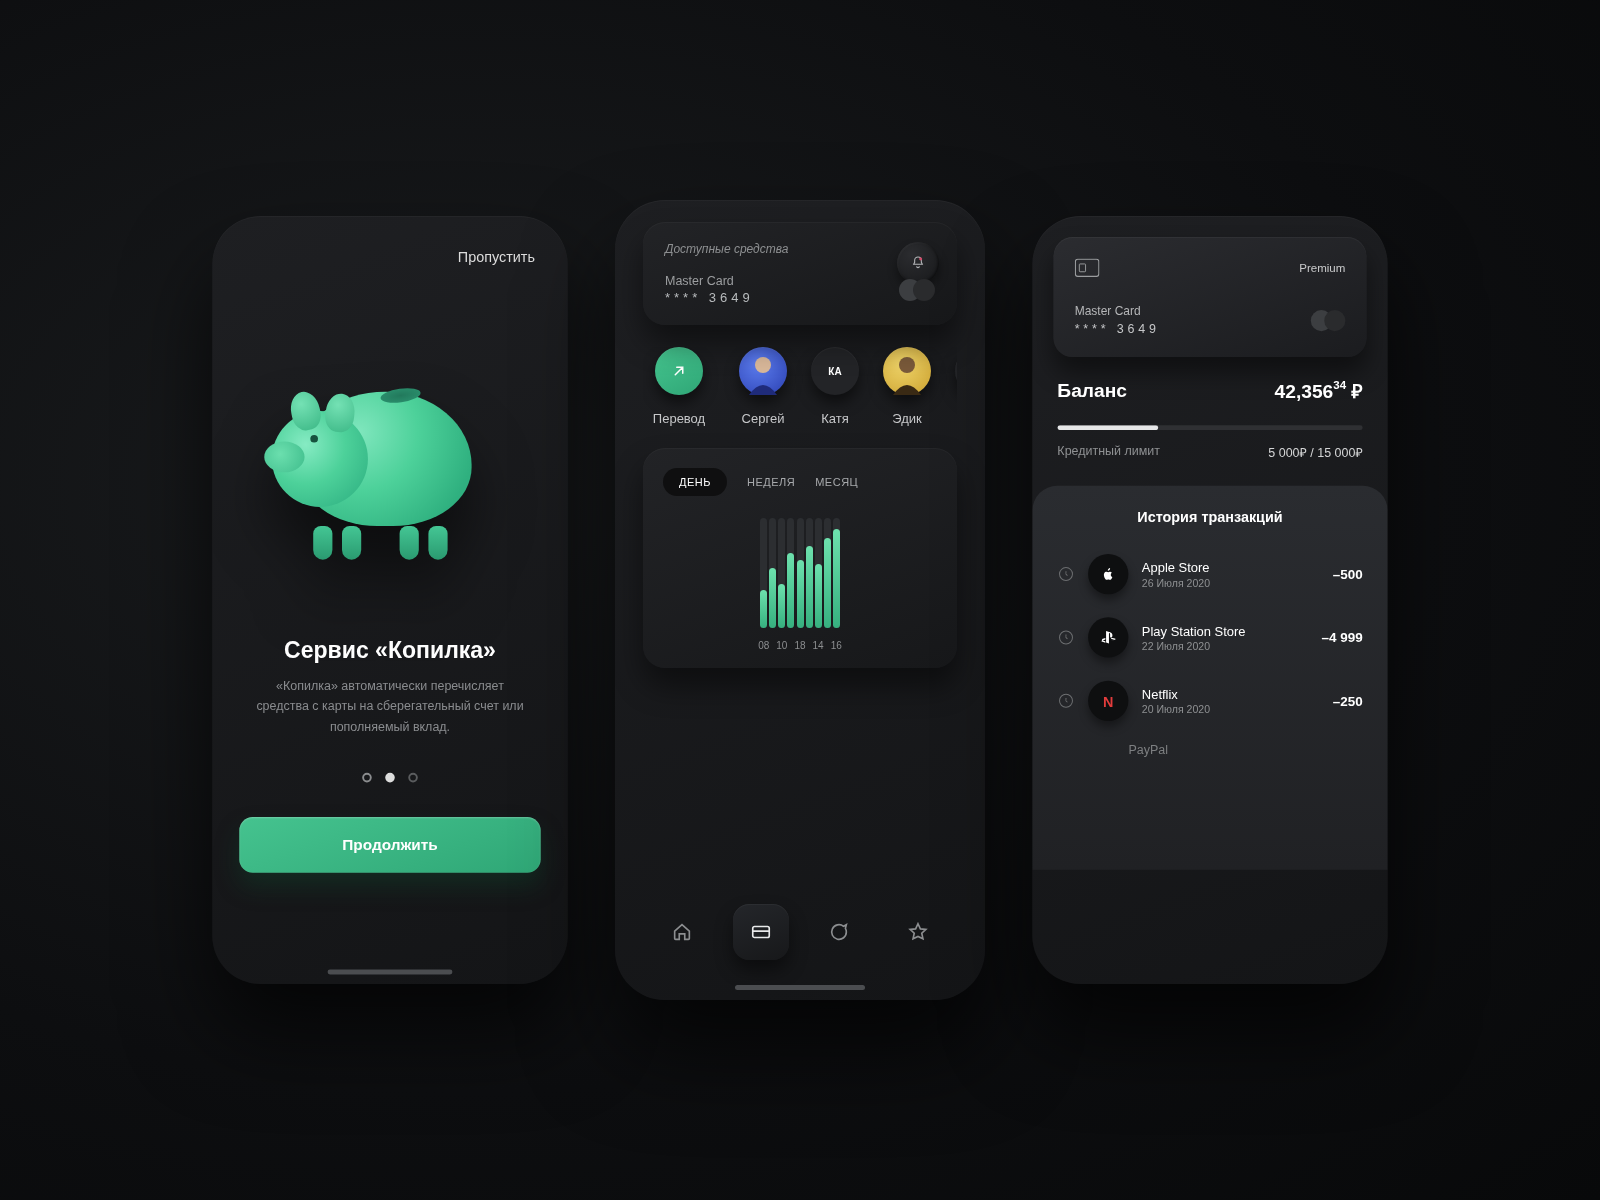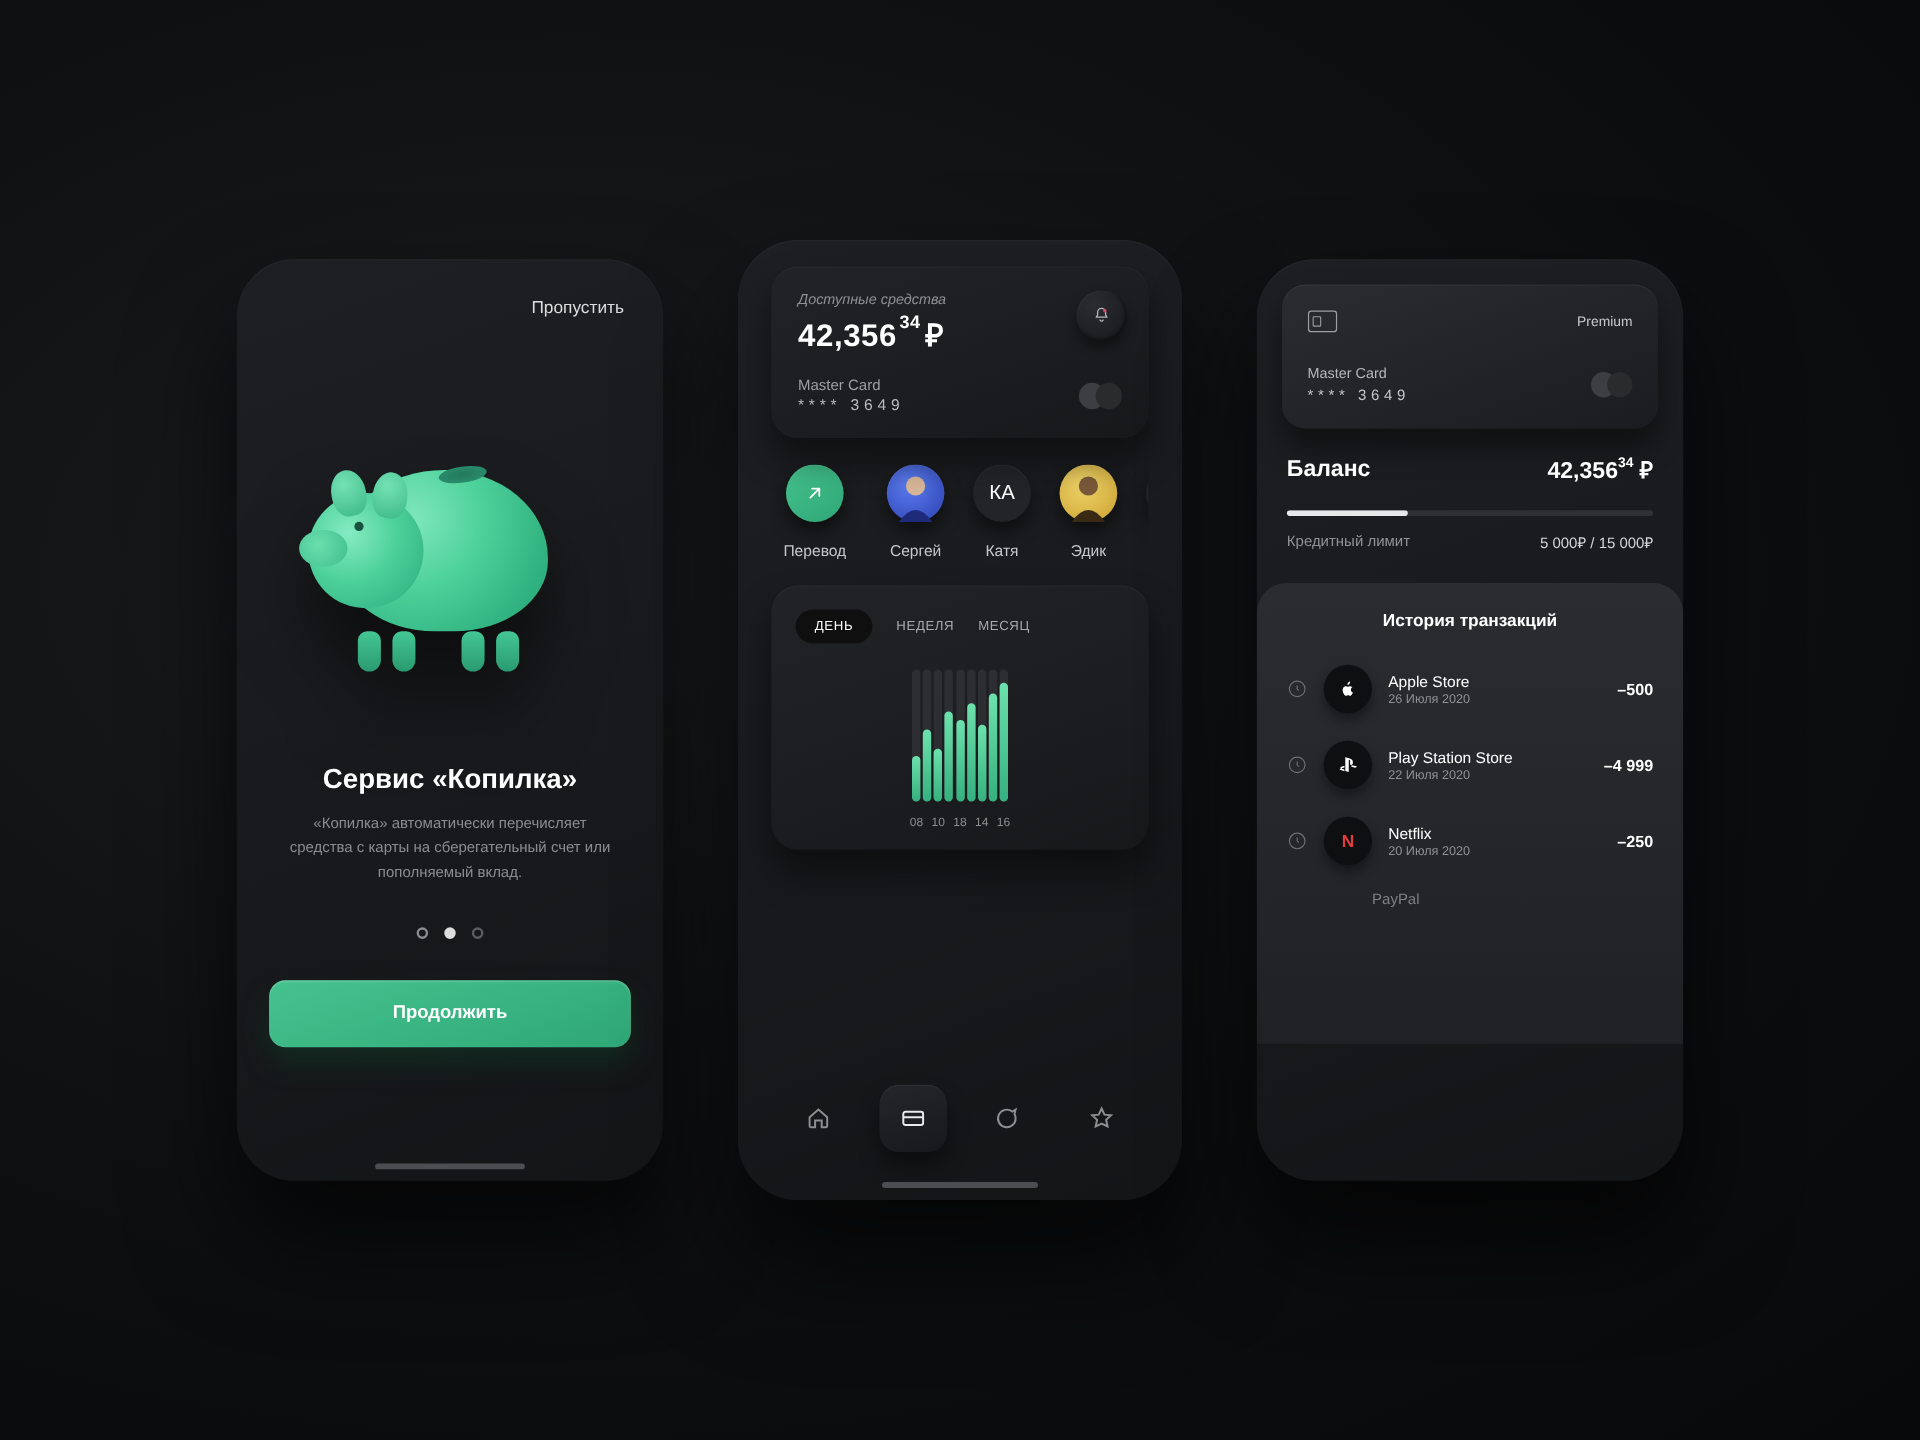--- a/index.html
+++ b/index.html
@@ -7,21 +7,21 @@
     width: 1600px; height: 1200px;
     background: radial-gradient(ellipse at 30% 40%, #1a1c1e 0%, #0d0e10 60%, #08090a 100%);
     font-family: -apple-system, Helvetica, Arial, sans-serif;
     color: #fff;
     overflow: hidden;
   }
   .stage {
     display: flex;
     justify-content: center;
     align-items: center;
-    gap: 55px;
+    gap: 40px;
     height: 100%;
   }
   .phone {
     position: relative;
     width: 370px;
     height: 800px;
     border-radius: 50px;
     background: linear-gradient(160deg, #1e1f22 0%, #141517 100%);
     box-shadow: 0 50px 90px rgba(0,0,0,0.7), inset 0 1px 1px rgba(255,255,255,0.04);
     padding: 28px;
@@ -134,21 +134,21 @@
   .mc::before{left:0; background:#3c3e41;}
   .mc::after{right:0; background:#2a2b2d;}
 
   .contacts-row { display:flex; align-items:flex-start; gap:0; margin-top:22px; overflow:hidden;}
   .contact { display:flex; flex-direction:column; align-items:center; width:72px; flex-shrink:0;}
   .avatar {
     width:48px; height:48px; border-radius:50%;
     background:#232427;
     box-shadow: 0 8px 14px rgba(0,0,0,0.5), inset 0 1px 1px rgba(255,255,255,0.06);
     display:flex; align-items:center; justify-content:center;
-    font-size:17px; font-weight:400;
+    font-size:10px; font-weight:700;
   }
   .avatar.green { background: linear-gradient(150deg,#46c690,#2fa676);}
   .contact-label { font-size:13px; color:#c6c7c9; margin-top:16px;}
   .vdiv { width:1px; height:46px; background:#3a3b3e; margin: 2px 6px 0;}
 
   .chart-panel { padding:20px 20px 16px; margin-top:22px;}
   .tabs { display:flex; align-items:center; gap:20px; font-size:11px; font-weight:400;}
   .tabs .tab { color:#a7a9ac; letter-spacing:0.5px;}
   .tabs .tab.active { background:#0f0f10; color:#fff; padding:8px 16px; border-radius:18px;}
   .bars { display:flex; justify-content:center; align-items:flex-end; height:130px; margin-top:26px;}
@@ -239,23 +239,20 @@
         <div class="dot active"></div>
         <div class="dot"></div>
     </div>
     <div class="btn-primary">Продолжить</div>
     <div class="home-indicator"></div>
   </div>
 
   <div class="phone">
     <div class="panel funds">
       <div class="label">Доступные средства</div>
-      <div class="amt">
-        <span>42,356</span><sup>34</sup><span class="rub">₽</span>
-      </div>
       <div class="bell">
         <svg viewBox="0 0 24 24" width="16" height="16">
             <path fill="none" stroke="#b5b7b9" stroke-width="1.6" d="M12 3a5 5 0 0 1 5 5v3l1.5 3h-13L7 11V8a5 5 0 0 1 5-5z M10 17a2 2 0 0 0 4 0"></path>
             <circle cx="16" cy="6" r="2.2" fill="#d24b6a"></circle>
           </svg>
       </div>
       <div class="card-info">
         <div class="card-text">
           <div class="name">Master Card</div>
           <div class="num">**** 3649</div>

